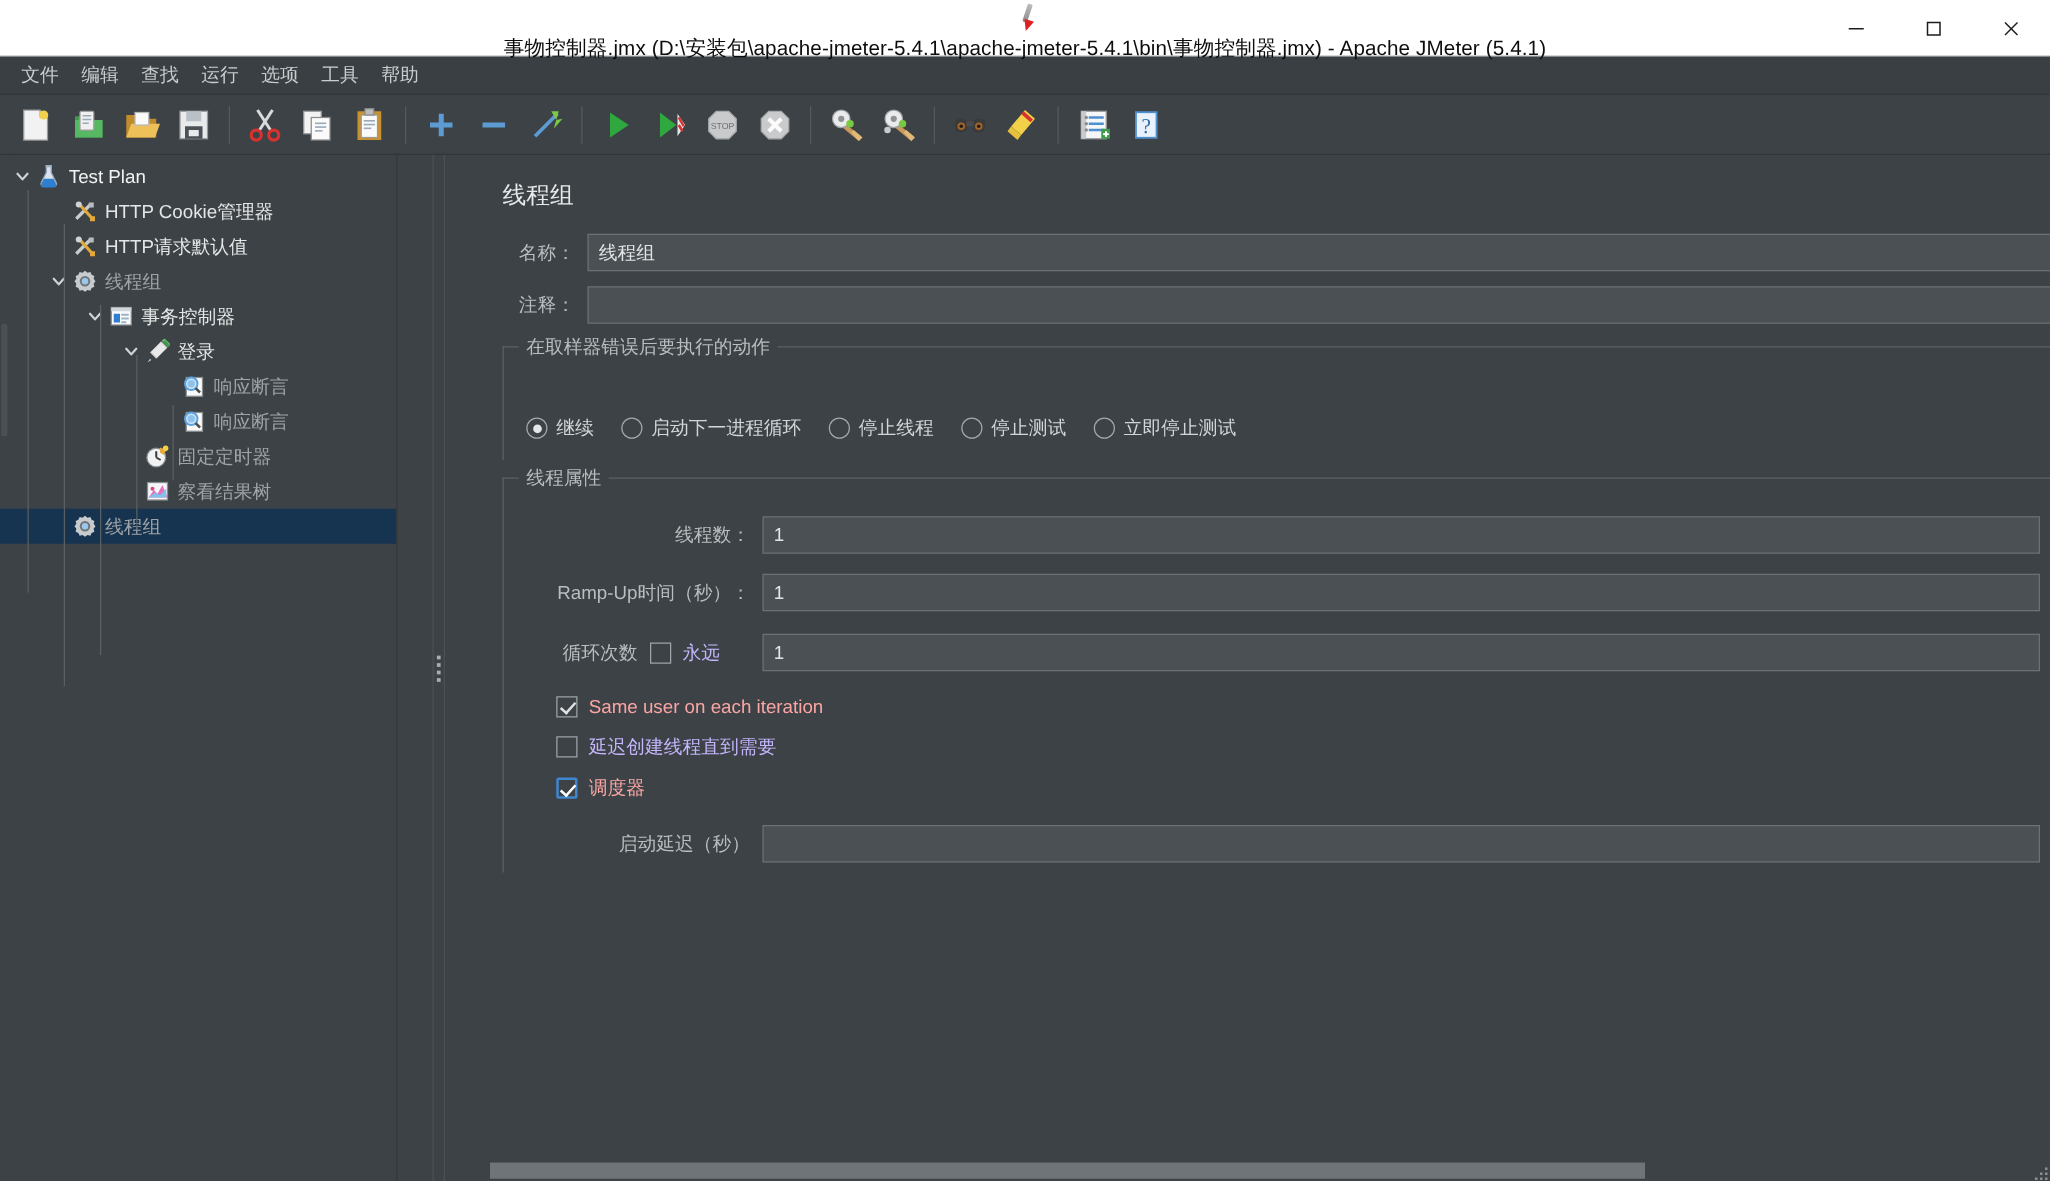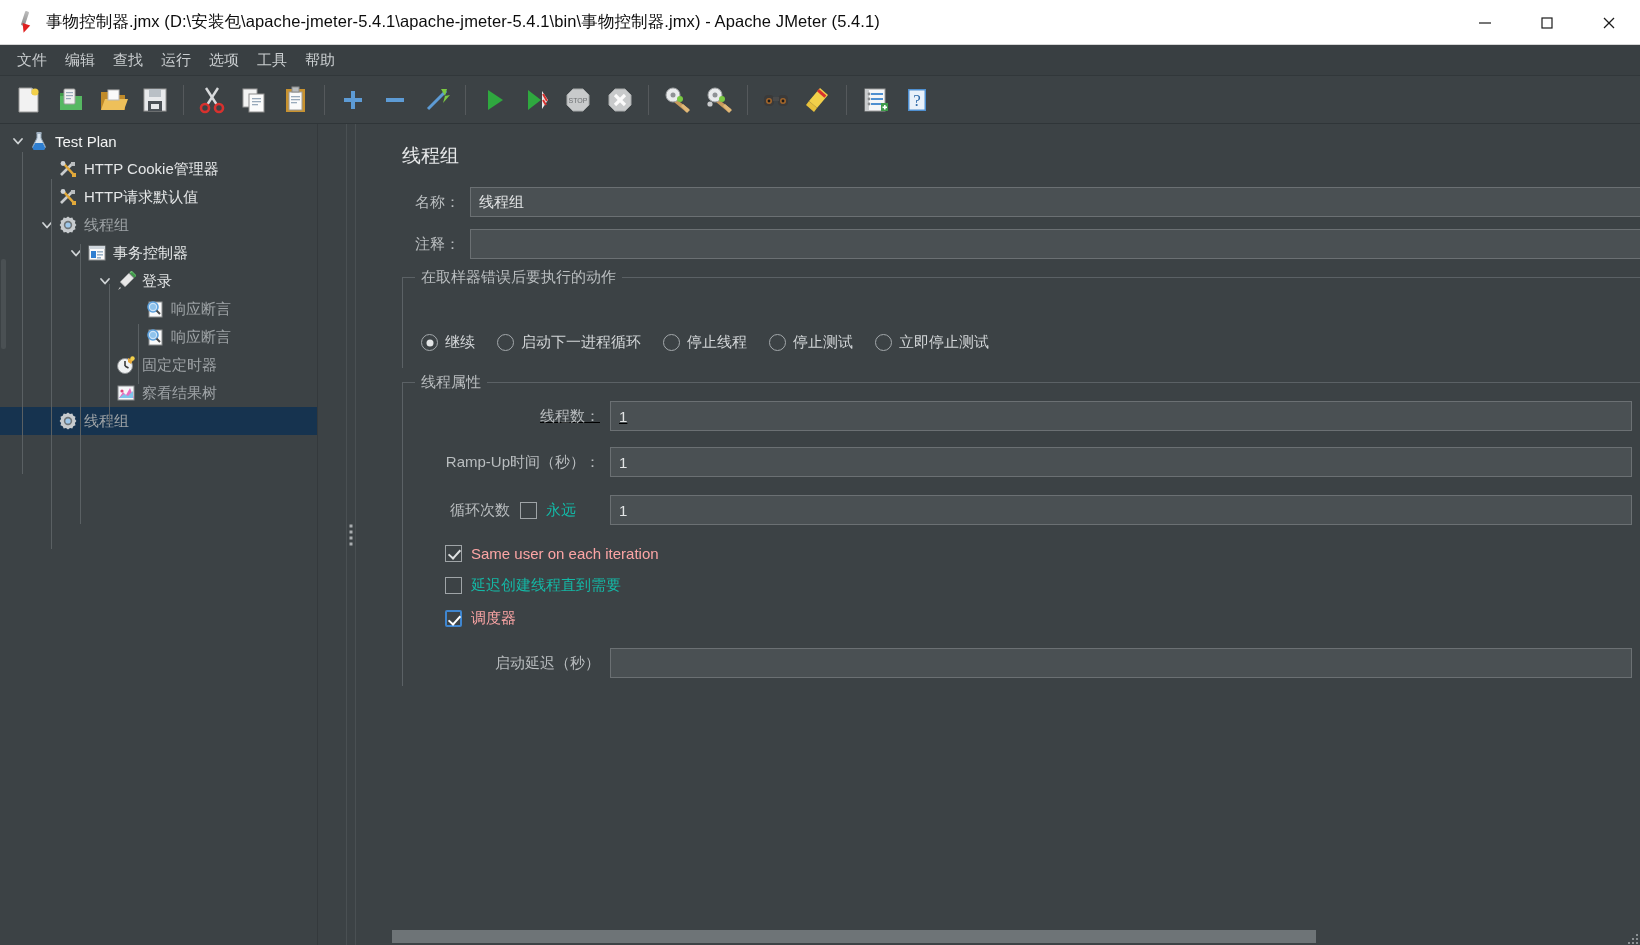--- a/index.html
+++ b/index.html
@@ -12,20 +12,21 @@
   * { box-sizing: border-box; }
 
   
   .titlebar {
     height: 45px;
     background: #ffffff;
     display: flex;
     align-items: center;
     border-bottom: 1px solid #d6d6d6;
     position: relative;
+    flex-direction: column;
   }
   .title-icon {
     width: 28px; height: 28px;
     margin-left: 12px; margin-right: 6px;
     position: relative; flex: 0 0 auto;
   }
   .title-icon .pen {
     position: absolute; left: 11px; top: 3px;
     width: 4px; height: 15px;
     background: linear-gradient(180deg,#bdbdbd 0%, #8d8d8d 100%);
@@ -274,21 +275,21 @@
     border-width: 0 2px 2px 0;
     transform: rotate(42deg);
   }
   .cbox.focus {
     border: 2px solid #3f86d0;
     border-radius: 2px;
   }
   .cbox.focus.on::after { border-color:#ffffff; left:4px; }
   .cb-row { display:flex; align-items:center; padding-left: 30px; margin-bottom: 14px;}
   .cb-label { color:#fca5a5; font-size:15px; }
-  .cb-label.dim { color:#14b8a6; }
+  .cb-label.dim { color:#c4b5fd; }
 
   
   .hscroll {
     height: 16px;
     background: #3c4245;
     position: relative;
     margin-left: 8px;
     flex: 0 0 auto;
   }
   .hscroll .track { position:absolute; left:0; right:0; top:0; bottom:0; background:#3c4245; }
@@ -748,21 +749,21 @@
             <div class="radio-item">
               <span class="radio"></span>
               <span class="radio-label">立即停止测试</span>
             </div>
           </div>
       </div>
 
       <div class="group" style="margin-right:-4px;border-bottom:none;border-right:none;padding-bottom:4px;">
         <div class="gtitle">线程属性</div>
 
-        <div class="row" style="margin-top:0;text-decoration:underline;">
+        <div class="row" style="margin-top:12px;">
           <div class="lbl" style="width:195px;">线程数：</div>
           <div class="field">1</div>
         </div>
 
         <div class="row" style="margin-top:16px;">
           <div class="lbl" style="width:195px;">Ramp-Up时间（秒）：</div>
           <div class="field">1</div>
         </div>
 
         <div class="row" style="margin-top:18px;">

